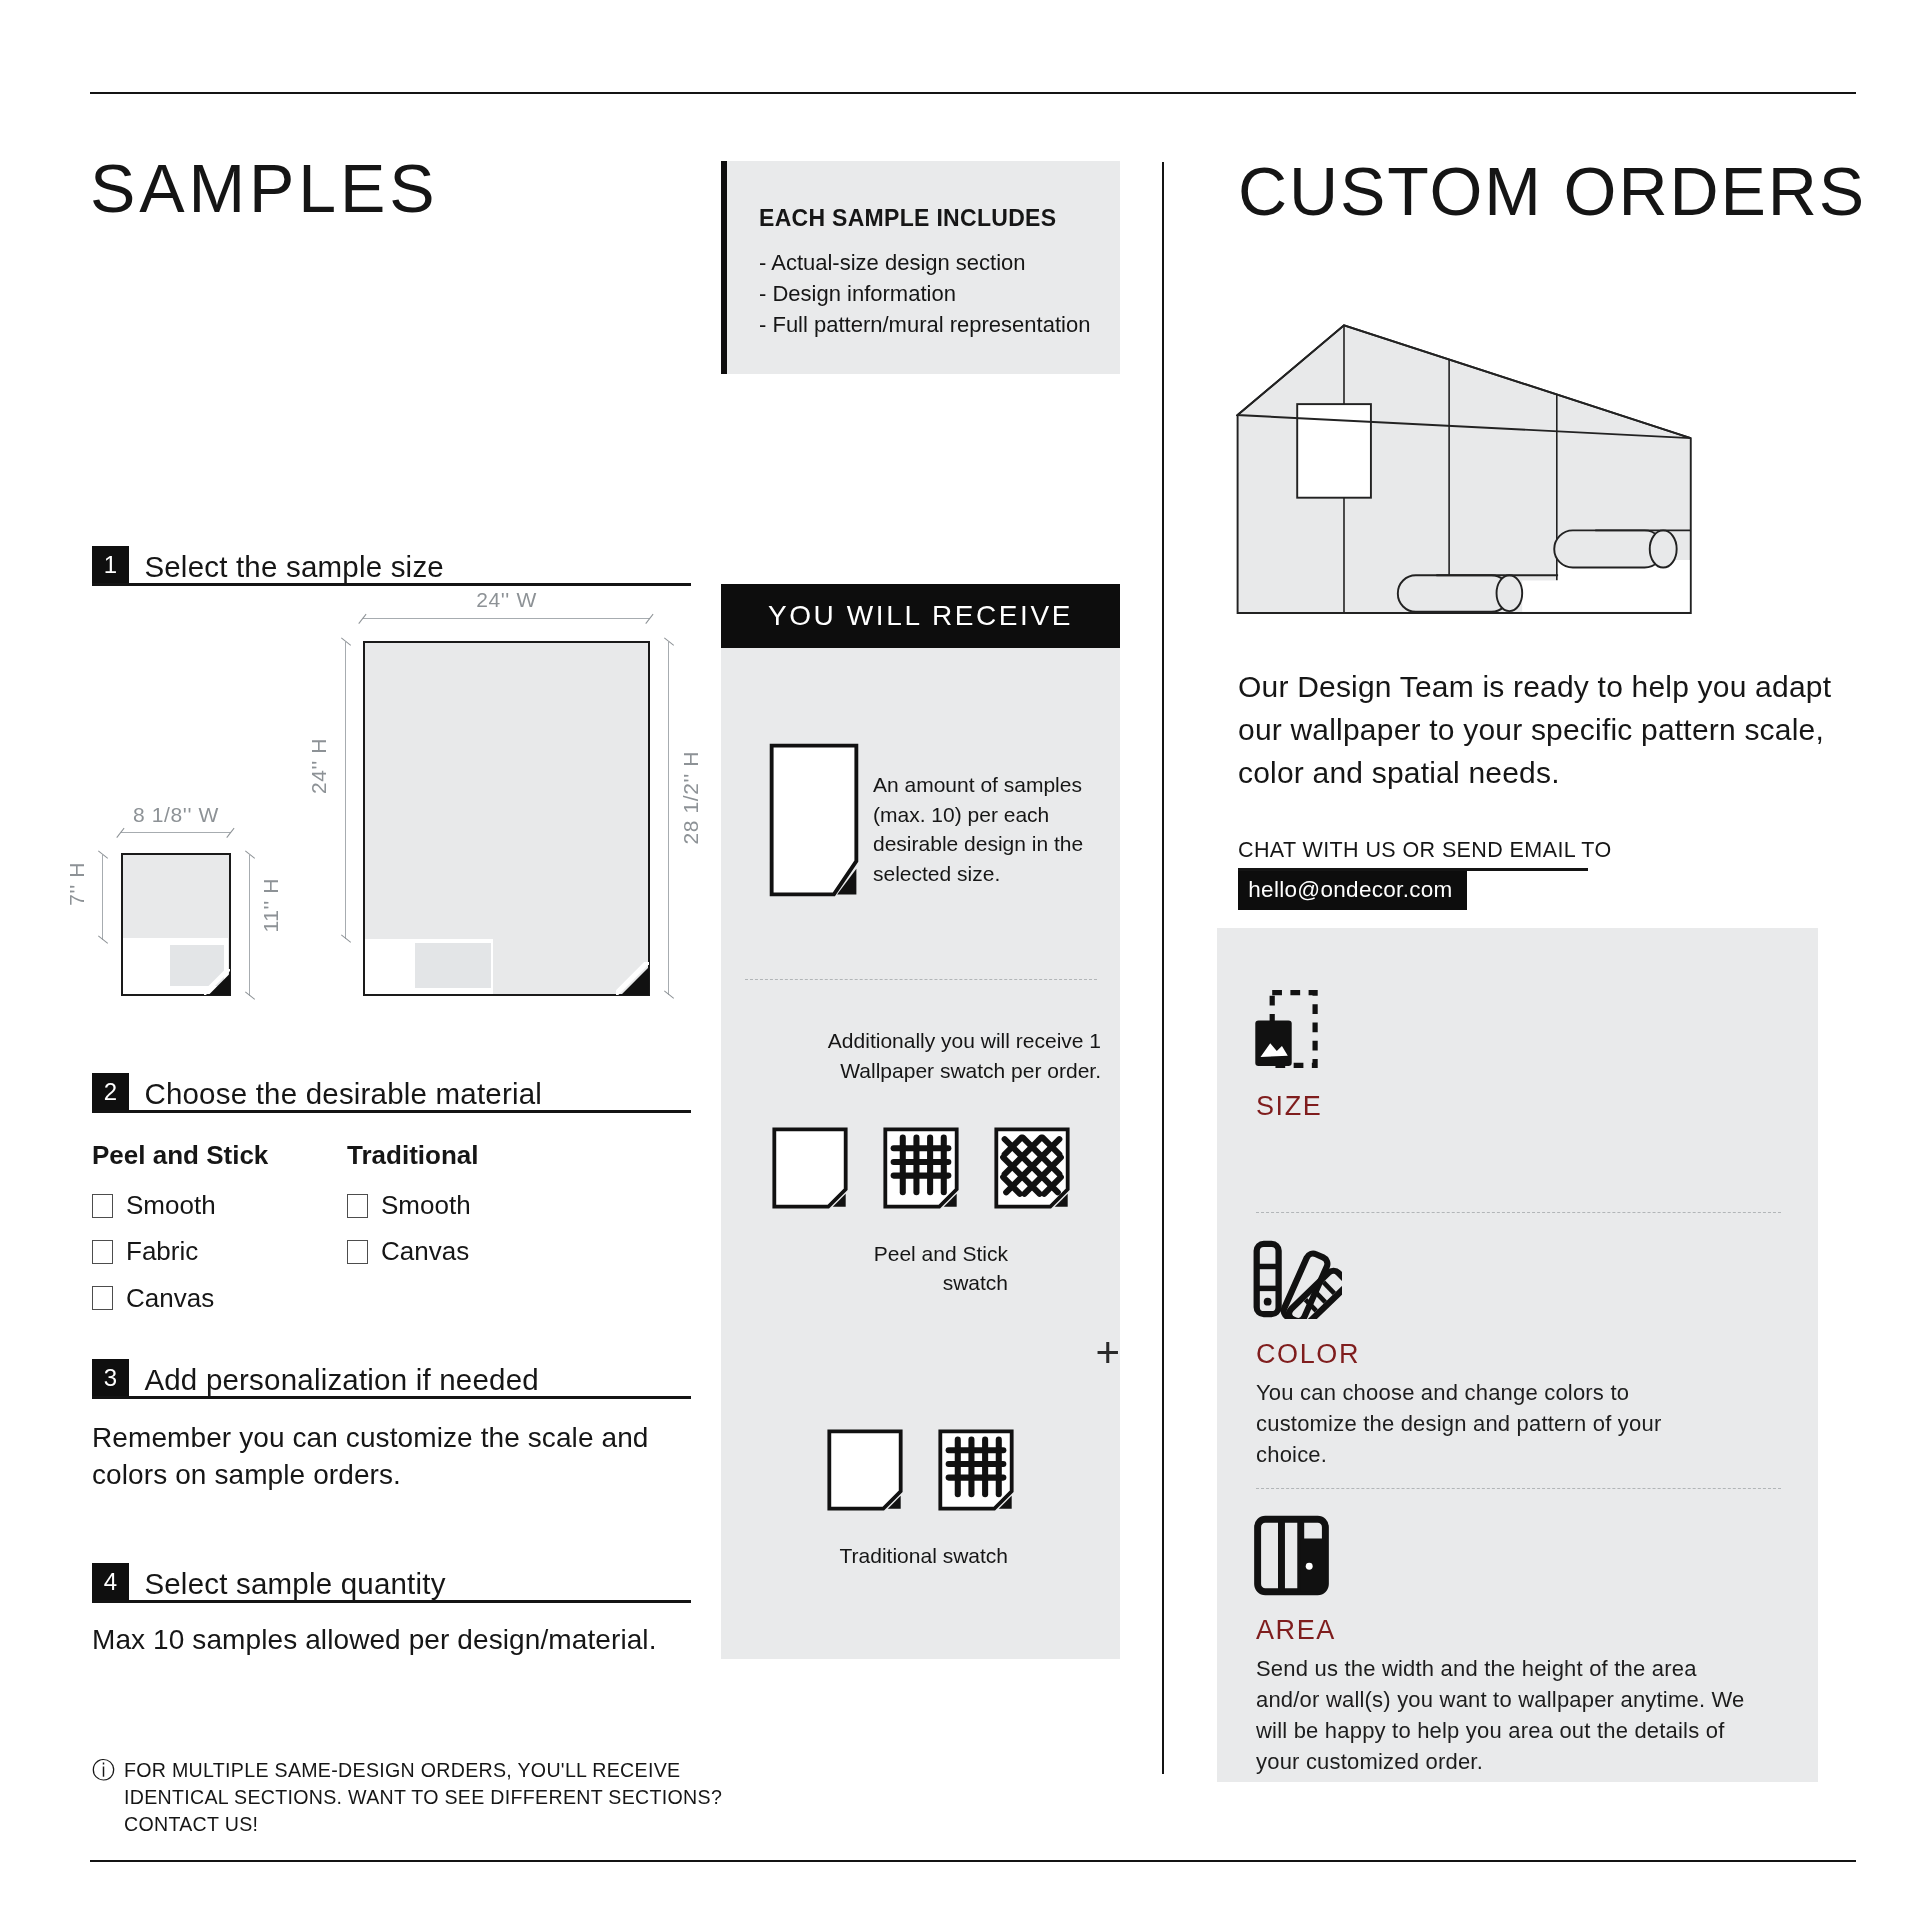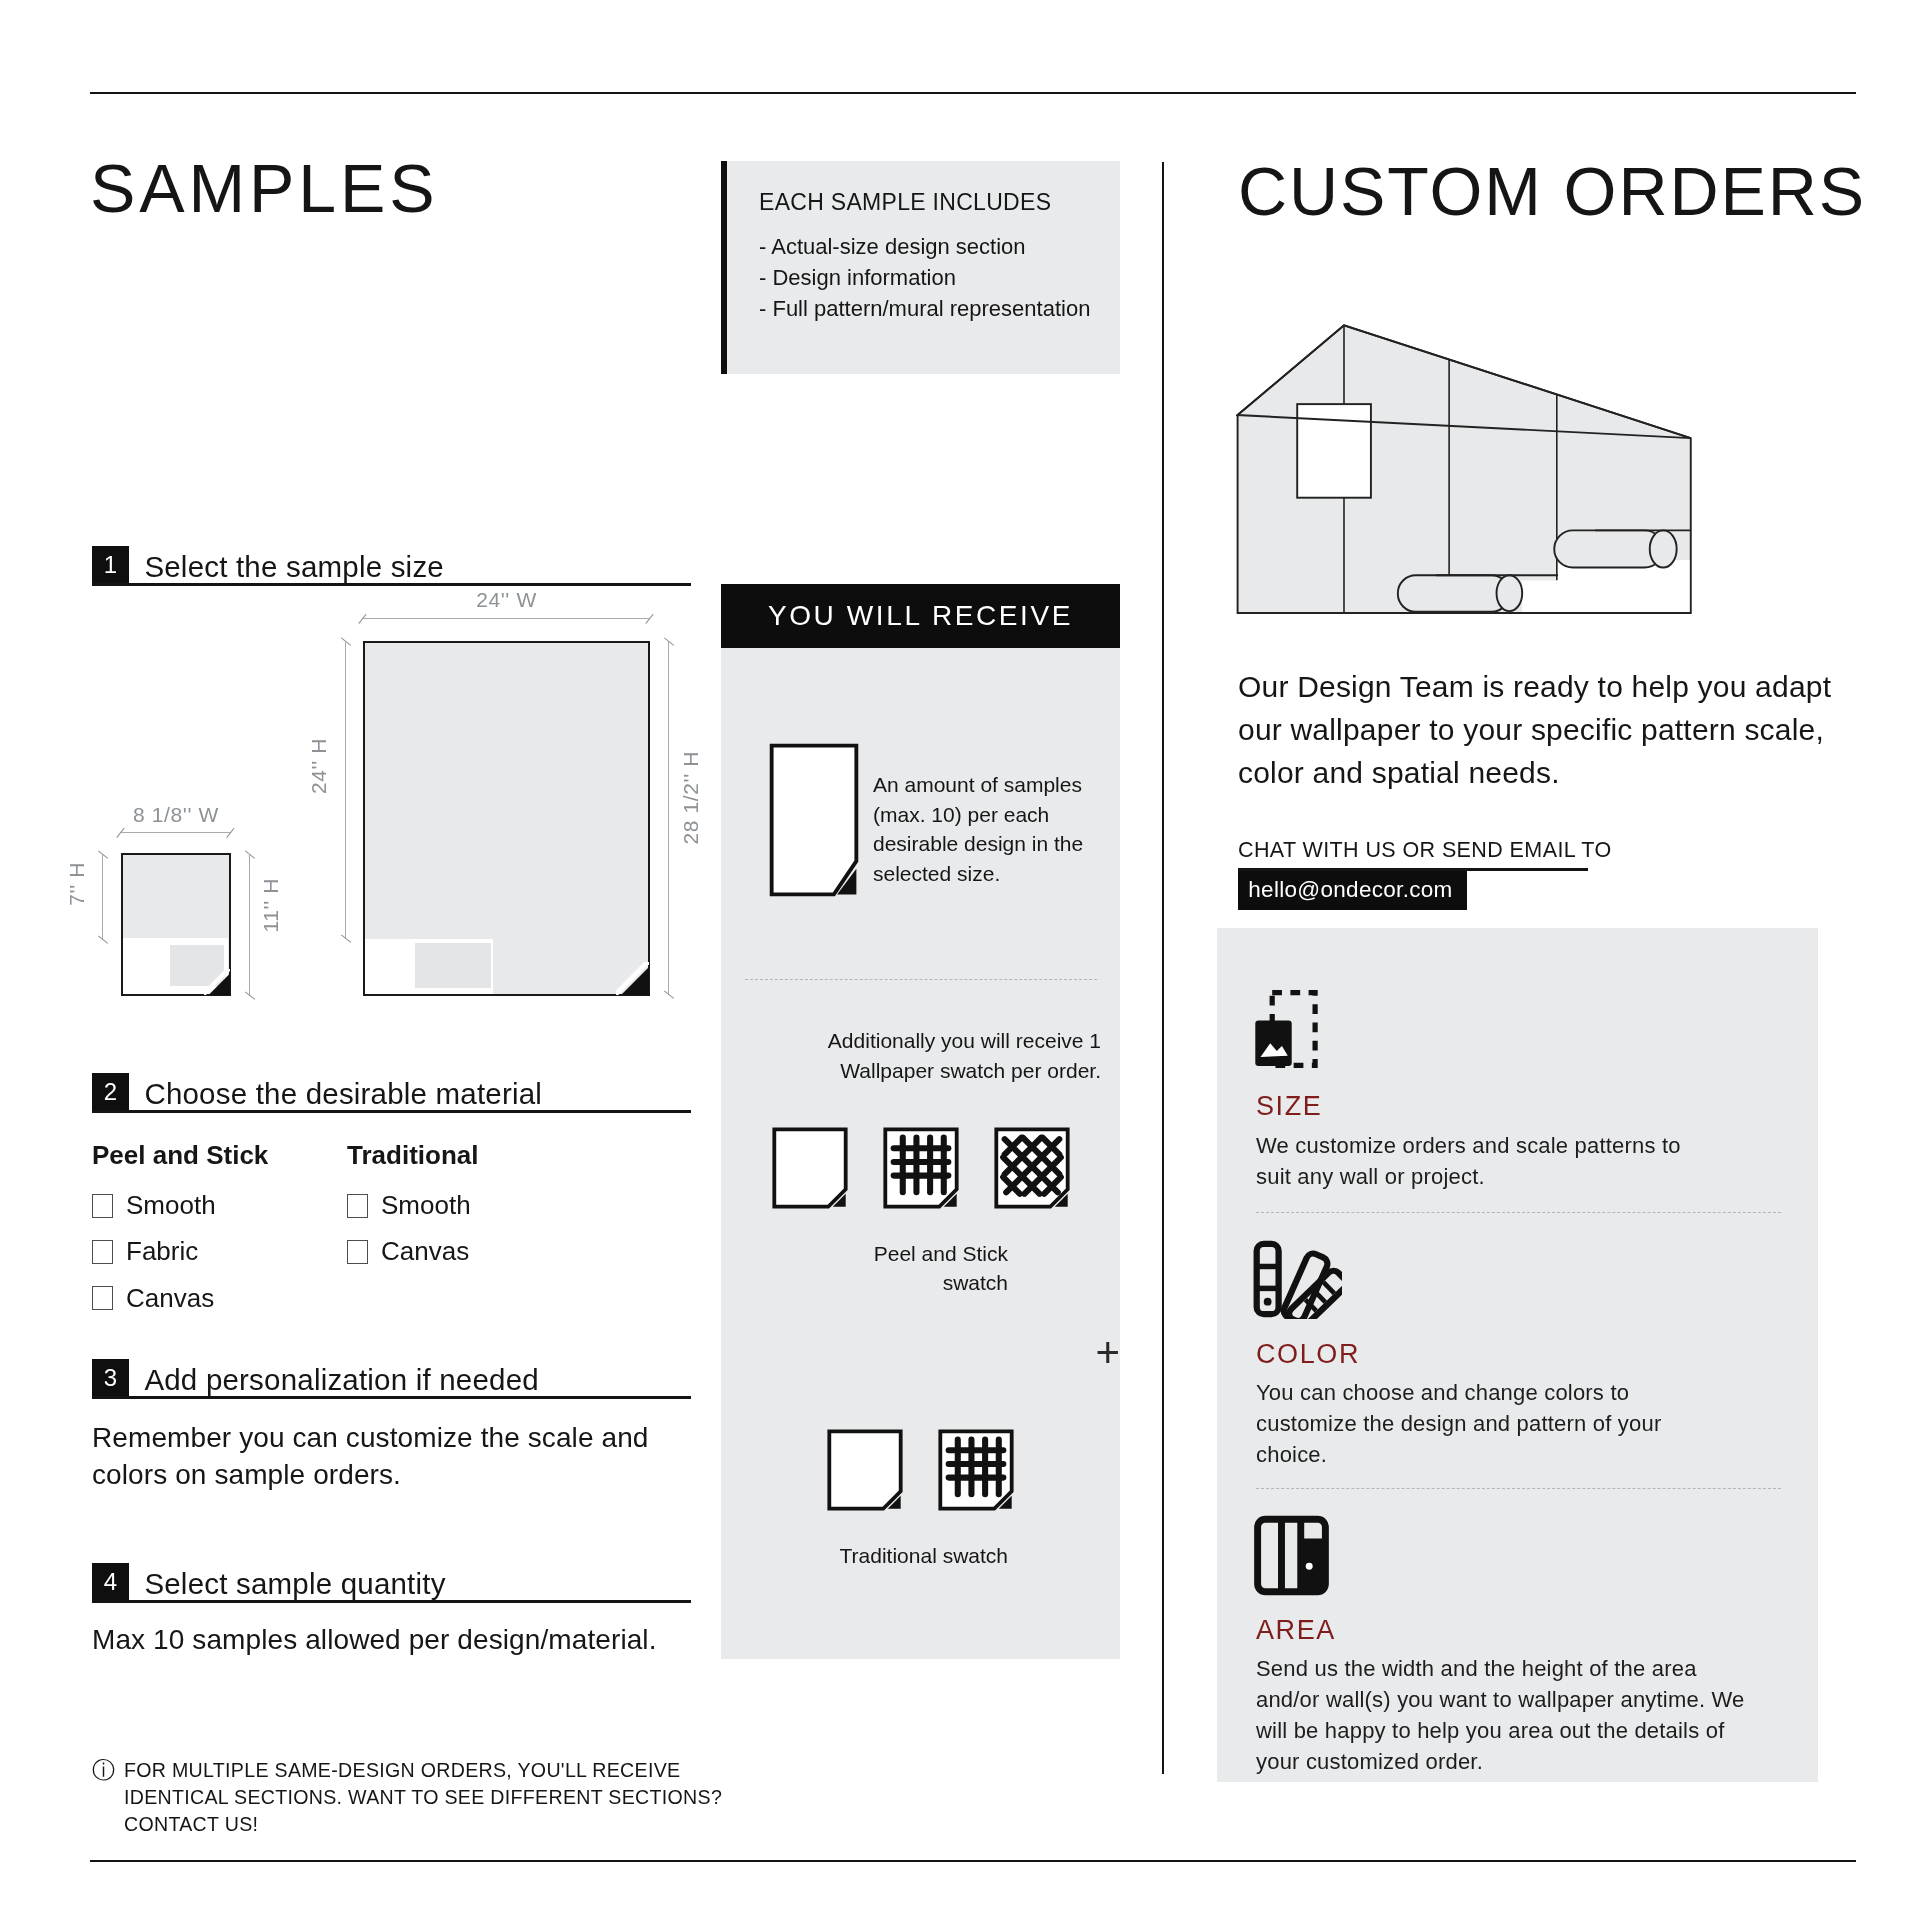--- a/index.html
+++ b/index.html
@@ -6,21 +6,21 @@
   #page{position:relative;width:1926px;height:1926px;background:#ffffff;
         font-family:"Liberation Sans", sans-serif;color:#161616;overflow:hidden;}
   .abs{position:absolute;}
   .rule{position:absolute;background:#141414;}
   
   .h1{font-size:68px;letter-spacing:3.9px;font-weight:400;color:#151515;white-space:nowrap;}
   
   .includes{position:absolute;left:721px;top:161px;width:399px;min-height:213px;
             background:#e9eaeb;border-left:6.4px solid #0e0e0e;box-sizing:border-box;
             padding:28px 24.4px 18px 32px;}
-  .includes .t{font-size:23px;font-weight:normal;letter-spacing:0.3px;margin-bottom:15.4px;}
+  .includes .t{font-size:23px;font-weight:bold;letter-spacing:0.3px;margin-bottom:15.4px;margin-top:16px;}
   .includes .it{font-size:22px;line-height:31px;padding-left:16.7px;text-indent:-16.7px;}
   
   .step{position:absolute;width:599px;display:flex;align-items:flex-start;}
   .stepnum{width:37px;height:37px;background:#0f0f0f;color:#fff;font-size:24px;
            display:flex;align-items:center;justify-content:center;flex:0 0 37px;}
   .steptitle{font-size:29.5px;padding:3.9px 0 0 15.4px;letter-spacing:0.2px;white-space:nowrap;}
   .steprule{position:absolute;left:0;top:37px;width:100%;height:2.6px;background:#141414;}
   
   .samp{position:absolute;background:#e8e9ea;border:2.6px solid #1a1a1a;box-sizing:border-box;}
   .notch{position:absolute;background:#fff;}
@@ -269,21 +269,20 @@
   <div class="email" style="left:1238px;top:871px;">hello@ondecor.com</div>
 
   <div class="rpanel"></div>
 
   <svg class="abs" style="left:1254px;top:989px;" width="65" height="80" viewBox="0 0 100 122">
     <rect x="28" y="5" width="66" height="112" fill="none" stroke="#111" stroke-width="8" stroke-dasharray="15 13"></rect>
     <rect x="2" y="48" width="56" height="70" rx="5" fill="#111"></rect>
     <path d="M10 104 L25 83 L35 95 L43 87 L52 102 Z" fill="#fff"></path>
   </svg>
   <div class="ptitle" style="left:1256px;top:1091px;">SIZE</div>
-  <div class="pbody" style="left:1256px;top:1130px;width:437px;">We customize orders and scale patterns to suit any wall or project.</div>
   <div class="dashed" style="left:1256px;top:1212px;width:525px;"></div>
 
   <svg class="abs" style="left:1252px;top:1239px;" width="90" height="80" viewBox="0 0 115 100">
     <rect x="6" y="5" width="28" height="90" rx="9" fill="none" stroke="#111" stroke-width="8"></rect>
     <line x1="6" y1="34" x2="34" y2="34" stroke="#111" stroke-width="7"></line>
     <line x1="6" y1="62" x2="34" y2="62" stroke="#111" stroke-width="7"></line>
     <circle cx="20" cy="79" r="5" fill="#111"></circle>
     <g transform="rotate(24 40 95)">
       <rect x="38" y="8" width="28" height="88" rx="9" fill="none" stroke="#111" stroke-width="8"></rect>
     </g>

